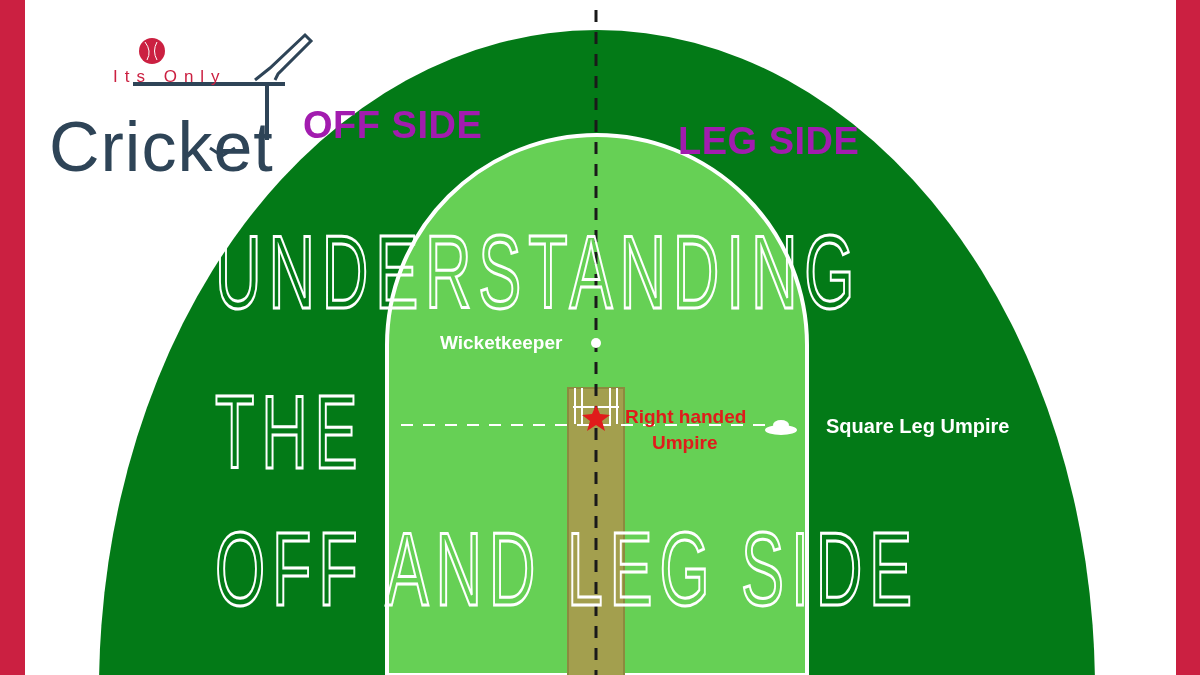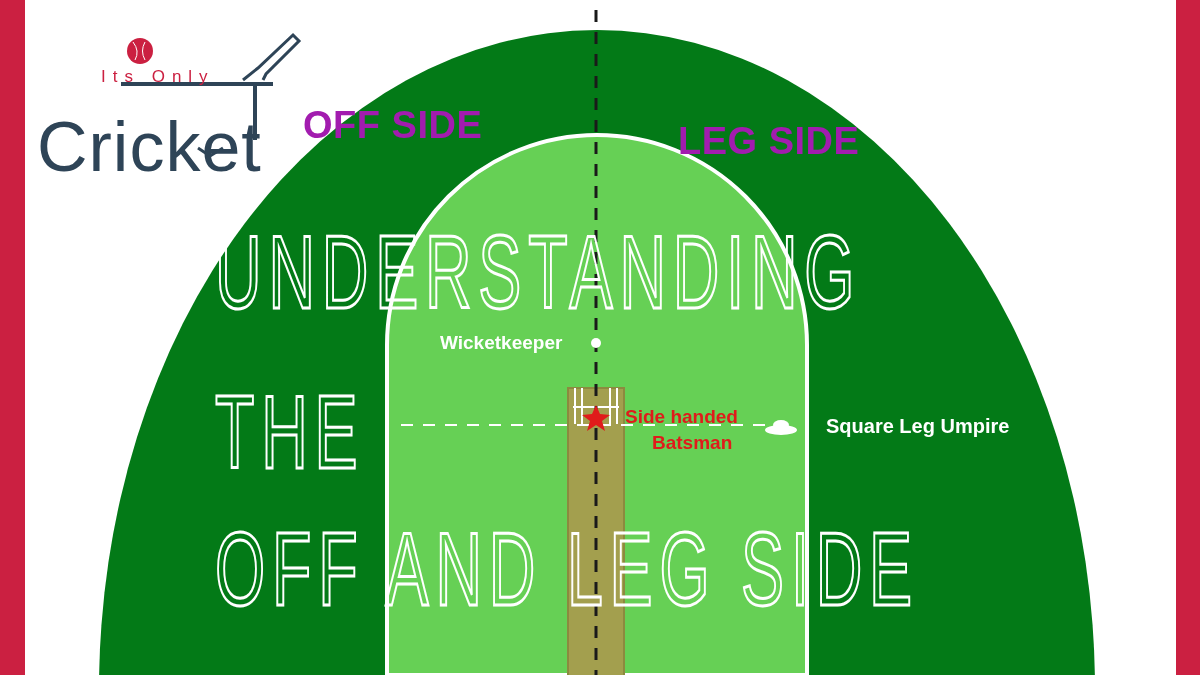--- a/index.html
+++ b/index.html
@@ -7,21 +7,21 @@
   .side-bar { position:absolute; top:0; width:25px; height:675px; background:#cb2041; }
   .side-bar.left { left:0; }
   .side-bar.right { left:1176px; }
   .canvas { position:absolute; left:25px; top:0; width:1151px; height:675px; overflow:hidden; background:#ffffff; }
   svg.field { position:absolute; left:0; top:0; }
   .side-label { position:absolute; color:#a21caf; font-weight:bold; font-size:38px; letter-spacing:0.5px; font-family:"Liberation Sans", sans-serif; }
   .diag-label { position:absolute; font-weight:bold; font-family:"Liberation Sans", sans-serif;text-align:center; }
   .headline { position:absolute; left:190px; font-family:"Liberation Sans", sans-serif; font-weight:400;
     font-size:104px; line-height:1; color:transparent; -webkit-text-stroke:3px #ffffff; letter-spacing:11px;
     transform:scaleX(0.62); transform-origin:left top; white-space:nowrap; text-transform:uppercase; }
-  .logo { position:absolute; left:8px; top:30px; width:270px; height:140px; }
+  .logo { position:absolute; left:20px; top:30px; width:270px; height:140px; }
   .logo-small { position:absolute; left:88px; top:36px; color:#cb2041; font-size:17px; letter-spacing:7px; font-family:"Liberation Sans", sans-serif; }
   .logo-big { position:absolute; left:28px; top:48px; color:#2e4457; font-size:70px; font-weight:300; letter-spacing:1px; font-family:"Liberation Sans", sans-serif;margin-top:32px; }
 </style>
 </head>
 <body>
 
 <div class="side-bar left"></div>
 <div class="side-bar right"></div>
 
 <div class="canvas">
@@ -50,22 +50,22 @@
     <polygon points="571,405 575,414 585,415 577,421 580,431 571,425 562,431 565,421 557,415 567,414" fill="#e01b1b"></polygon>
 
     <ellipse cx="756" cy="430" rx="16" ry="5" fill="#ffffff"></ellipse>
     <ellipse cx="756" cy="425" rx="8" ry="5" fill="#ffffff"></ellipse>
   </svg>
 
   <div class="side-label" style="left:278px; top:104px;">OFF SIDE</div>
   <div class="side-label" style="left:653px; top:120px;">LEG SIDE</div>
 
   <div class="diag-label" style="left:415px; top:332px; color:#ffffff; font-size:19px;">Wicketkeeper</div>
-  <div class="diag-label" style="left:600px; top:406px; color:#e01b1b; font-size:19px;">Side handed</div>
-  <div class="diag-label" style="left:627px; top:432px; color:#e01b1b; font-size:19px;">Batsman</div>
+  <div class="diag-label" style="left:600px; top:406px; color:#e01b1b; font-size:19px;">Right handed</div>
+  <div class="diag-label" style="left:627px; top:432px; color:#e01b1b; font-size:19px;">Umpire</div>
   <div class="diag-label" style="left:785px; top:415px; color:#ffffff; font-size:20px;padding-left:16px;">Square Leg Umpire</div>
 
   <div class="headline" style="top:220px;">Understanding</div>
   <div class="headline" style="top:380px;">the</div>
   <div class="headline" style="top:517px;">Off and Leg Side</div>
 
   <div class="logo">
     <svg width="270" height="140" style="position:absolute;left:0;top:0;">
       <circle cx="107" cy="21" r="13" fill="#cb2041"></circle>
       <path d="M100 12 Q107 21 102 30 M112 12 Q107 21 112 30" stroke="#ffffff" stroke-width="1" fill="none"></path>

